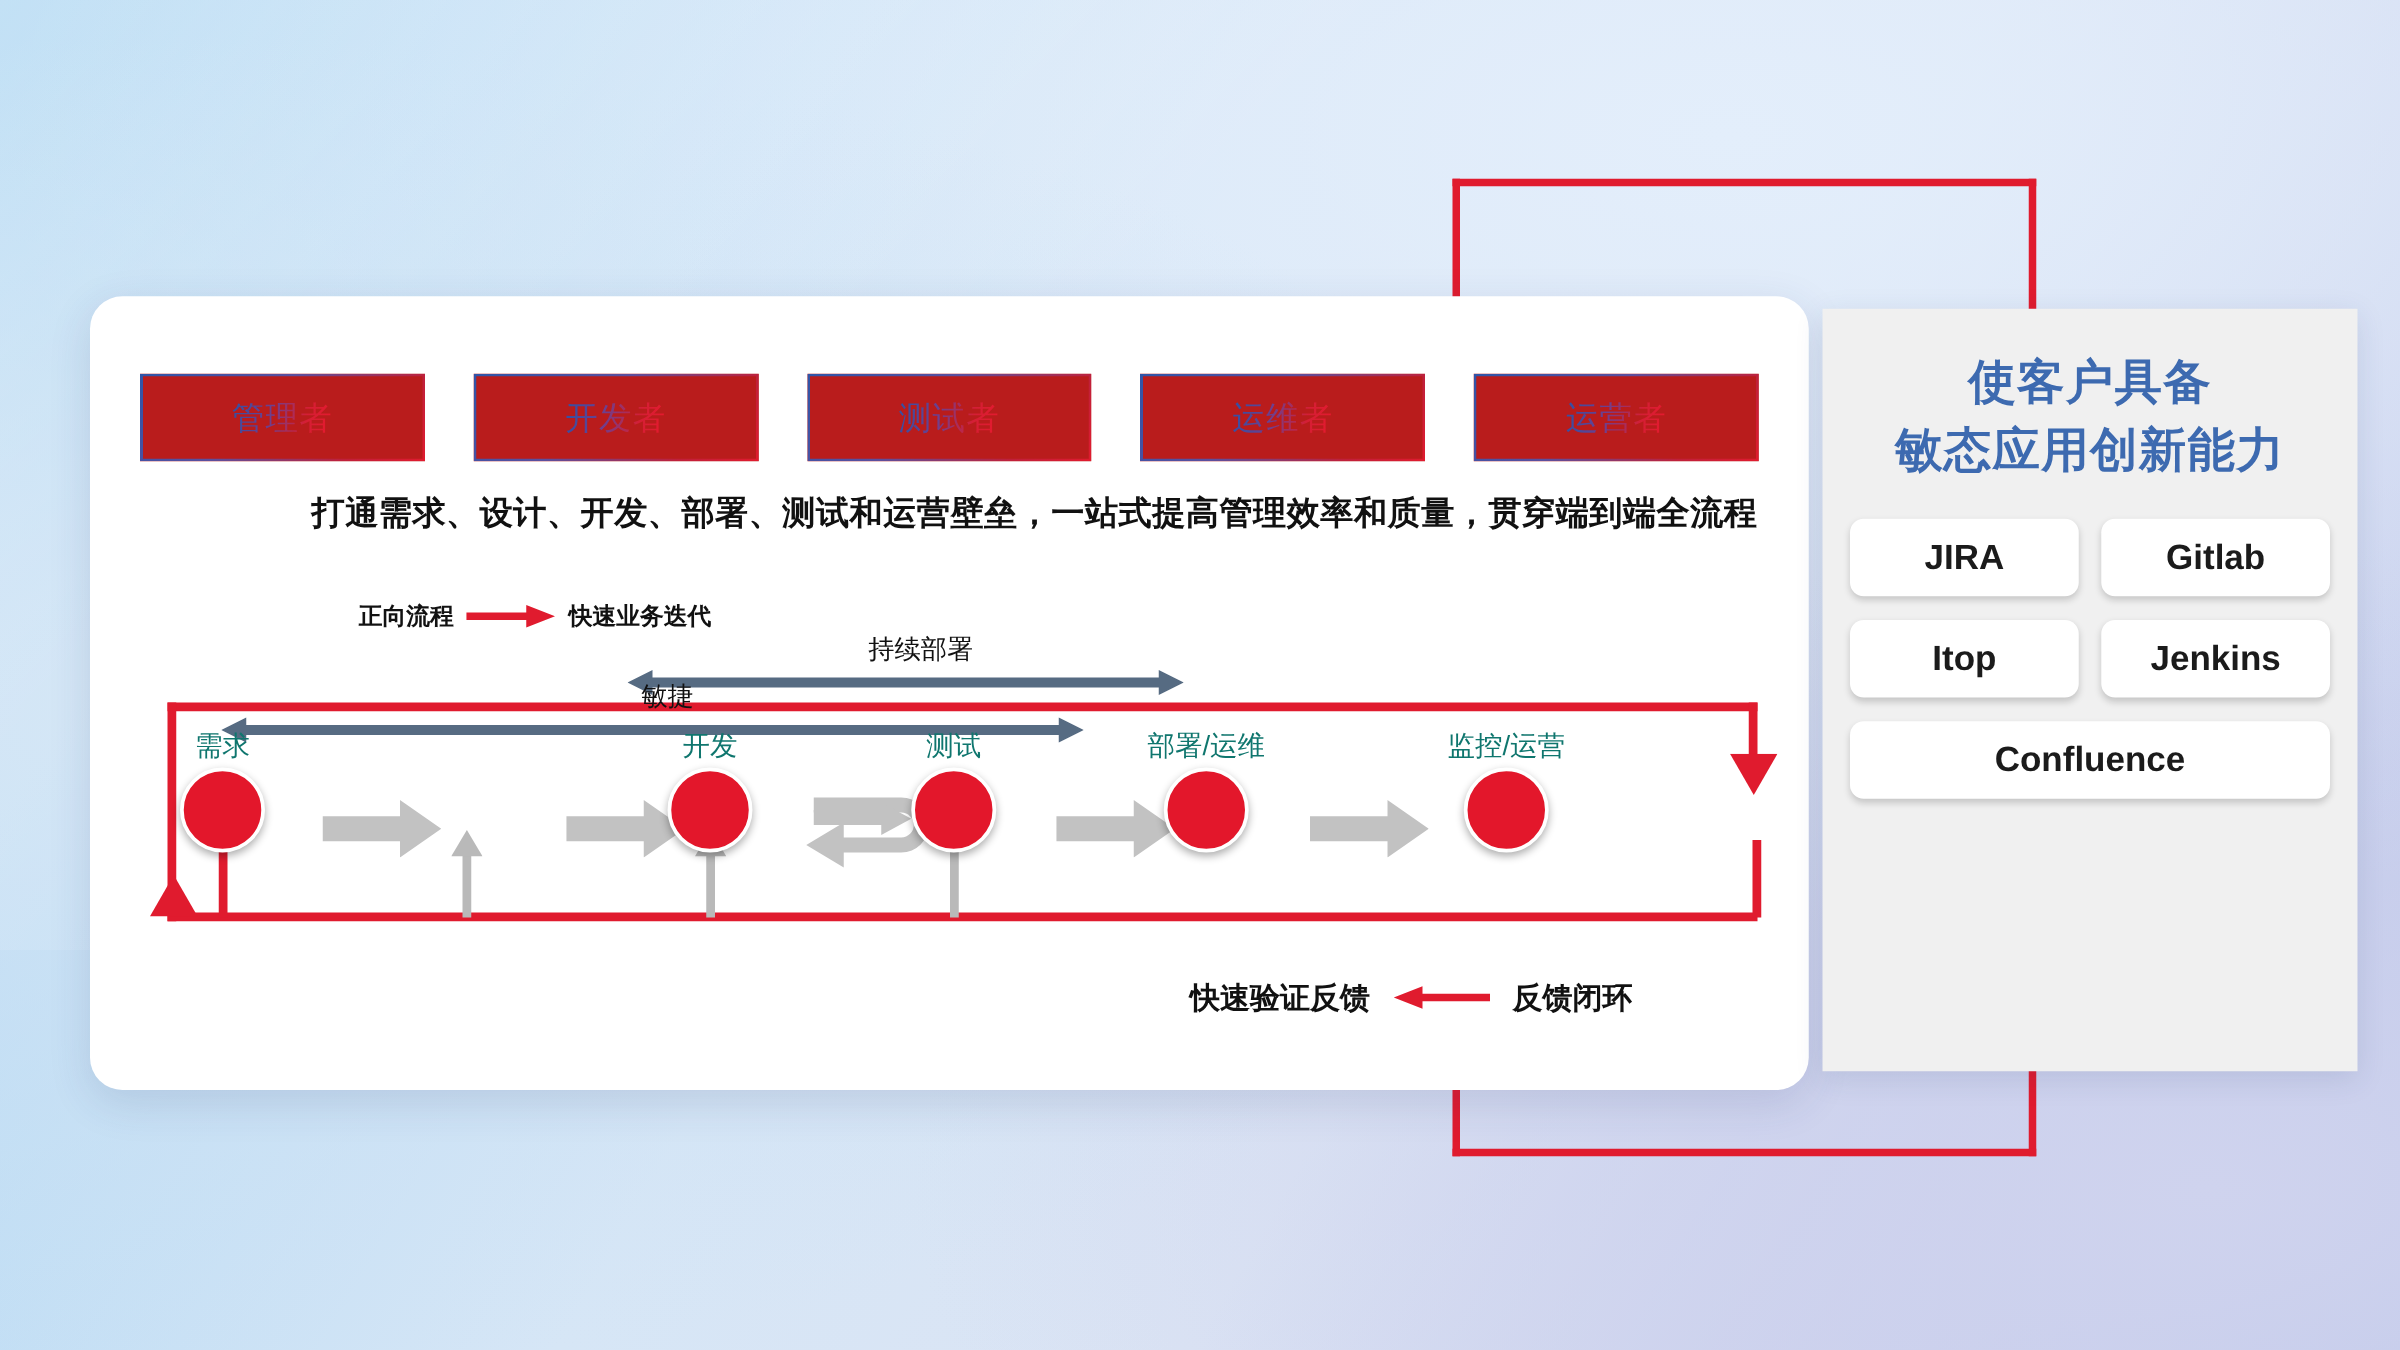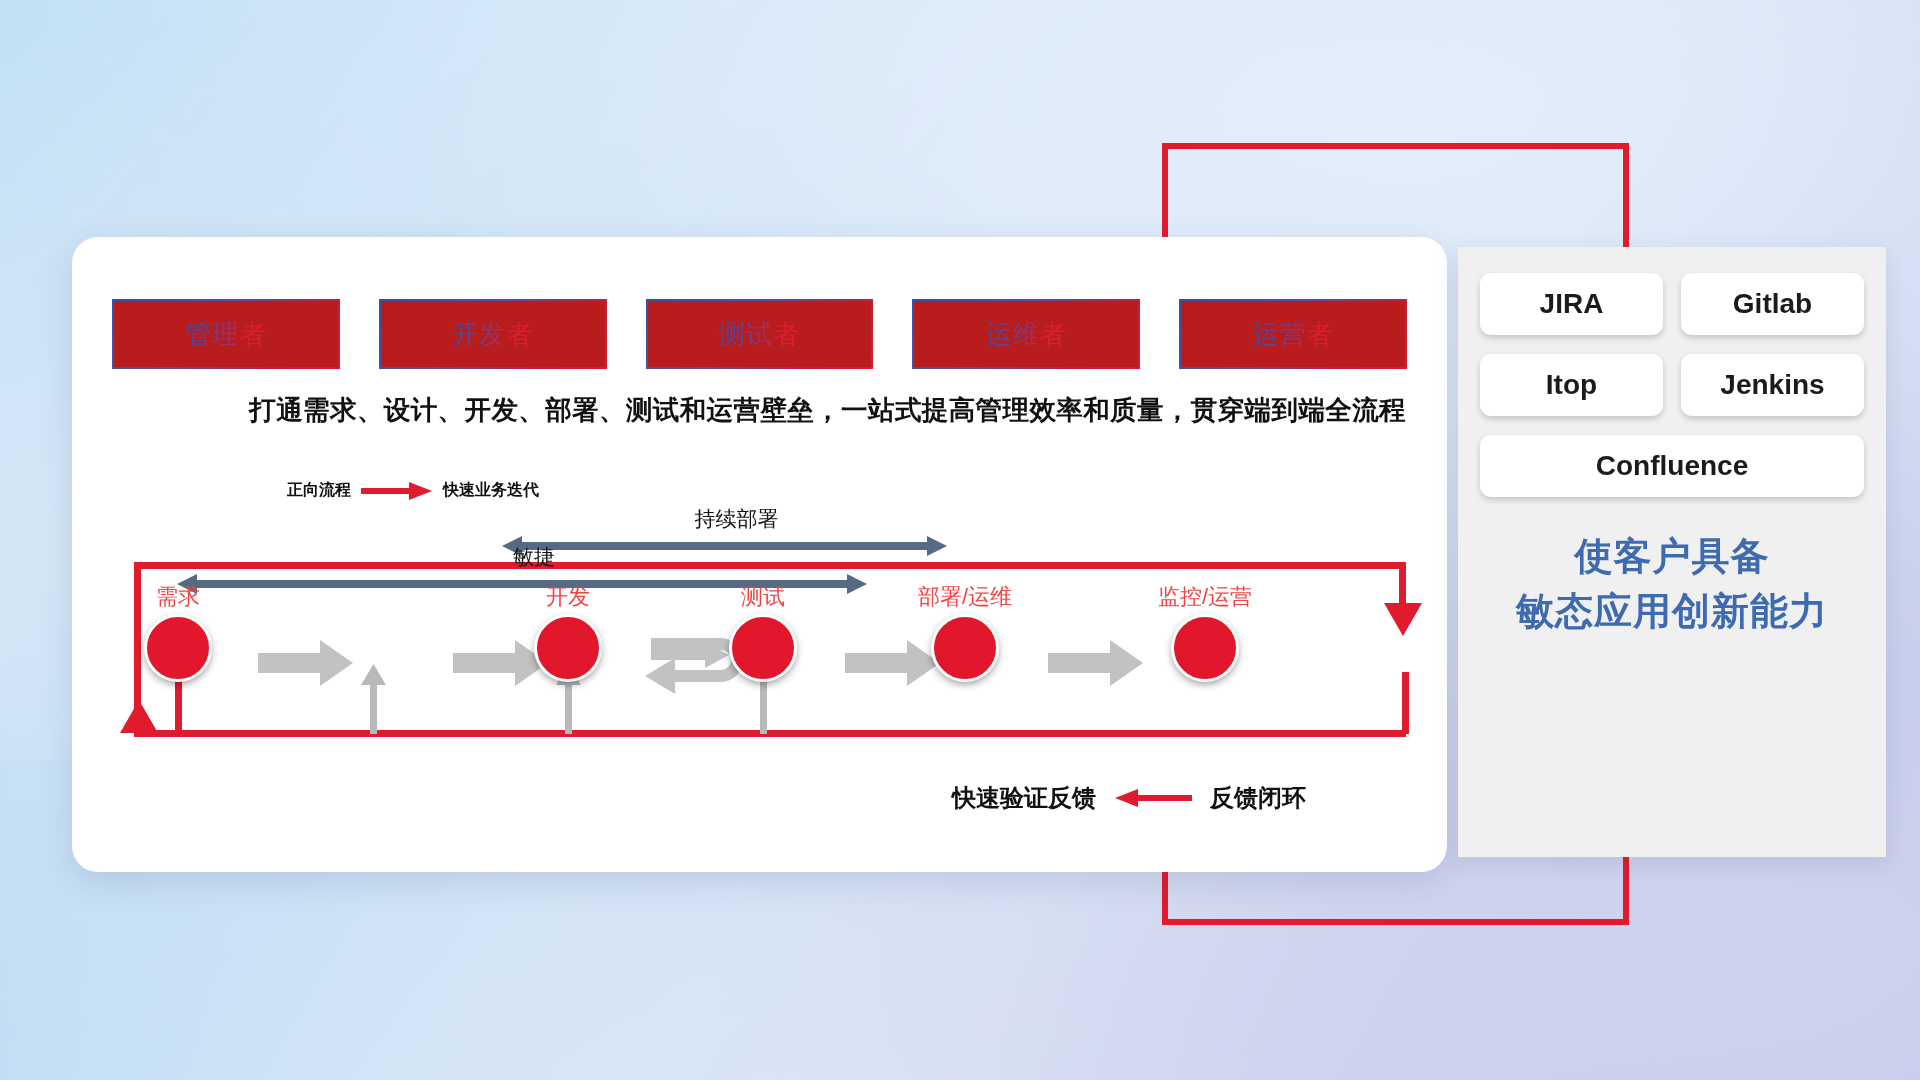--- a/index.html
+++ b/index.html
@@ -64,38 +64,38 @@
   
   #headline{
     position:absolute;left:44px;top:155px;width:1290px;
     text-align:right;font-size:26.5px;font-weight:700;color:#111;
     letter-spacing:.4px;white-space:nowrap;
   }
   
   #legend-forward{
     position:absolute;left:215px;top:243px;
     display:flex;align-items:center;gap:10px;
-    font-size:16px;font-weight:700;color:#111;white-space:nowrap;
+    font-size:19px;font-weight:700;color:#111;white-space:nowrap;
   }
   
   #band-cd{position:absolute;left:430px;top:268px;width:445px;}
   #band-agile{position:absolute;left:105px;top:306px;width:690px;}
   .band-label{
     text-align:center;font-size:21px;font-weight:400;color:#111;margin-bottom:2px;margin-left:24px;
   }
   
   #loop-top{position:absolute;left:62px;top:325px;width:1272px;height:7px;background:#e01b2e;}
   #loop-left{position:absolute;left:62px;top:325px;width:7px;height:175px;background:#e01b2e;}
   #loop-right{position:absolute;left:1327px;top:325px;width:7px;height:47px;background:#e01b2e;}
   #loop-bottom{position:absolute;left:62px;top:493px;width:1272px;height:7px;background:#e01b2e;}
   
   #pipeline{position:absolute;left:40px;top:345px;width:1300px;height:130px;}
   .stage{position:absolute;text-align:center;width:150px;}
   .stage-label{
-    font-size:22px;color:#ef4444;white-space:nowrap;margin-bottom:2px;
+    font-size:22px;color:#0f766e;white-space:nowrap;margin-bottom:2px;
     position:relative;z-index:4;
   }
   .stage-dot{
     width:62px;height:62px;border-radius:50%;
     background:#e3172b;border:3px solid #ffffff;
     margin:0 auto;box-shadow:0 3px 7px rgba(0,0,0,.33);
     position:relative;z-index:3;
   }
   .gray-arrow{position:absolute;top:58px;}
   
@@ -260,24 +260,24 @@
     <span>快速验证反馈</span>
     <svg width="78" height="20" viewBox="0 0 78 20">
       <path d="M78 7 H24 V1 L1 10 L24 19 V13 H78 Z" fill="#e01b2e"></path>
     </svg>
     <span>反馈闭环</span>
   </div>
 
 </div>
 
 <div id="right-panel">
+  <div id="panel-title">
+    <div>使客户具备</div>
+    <div>敏态应用创新能力</div>
+  </div>
   <div id="chips">
     <div class="chip half">JIRA</div>
     <div class="chip half">Gitlab</div>
     <div class="chip half">Itop</div>
     <div class="chip half">Jenkins</div>
     <div class="chip full">Confluence</div>
   </div>
-  <div id="panel-title">
-    <div>使客户具备</div>
-    <div>敏态应用创新能力</div>
-  </div>
 </div>
 
 </body></html>

